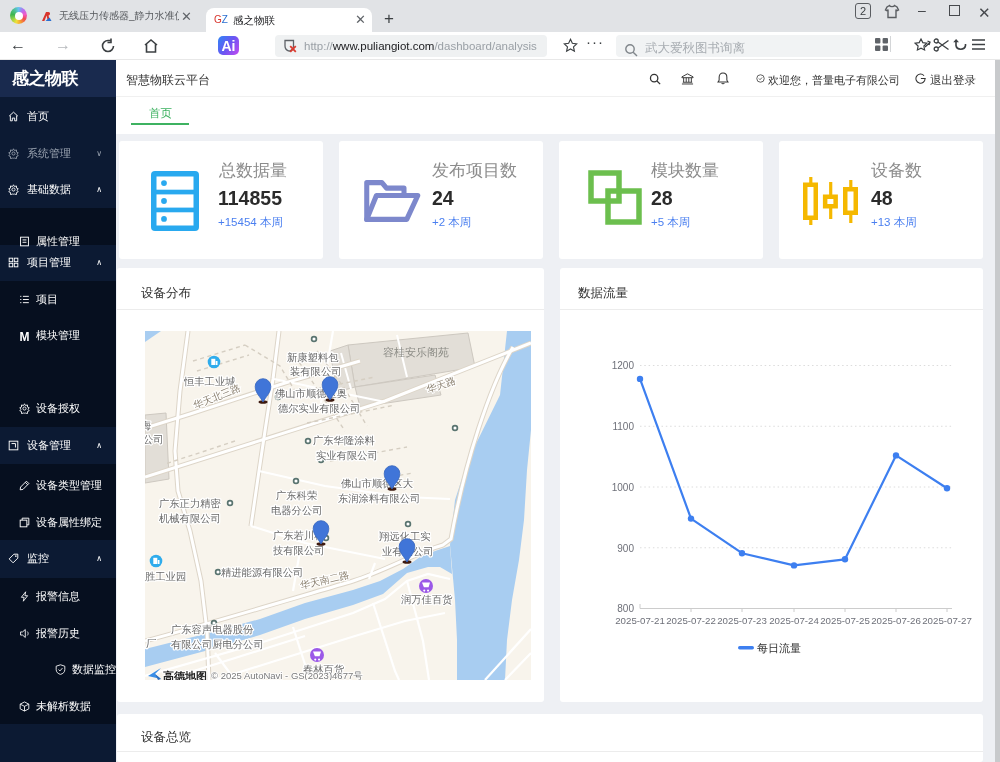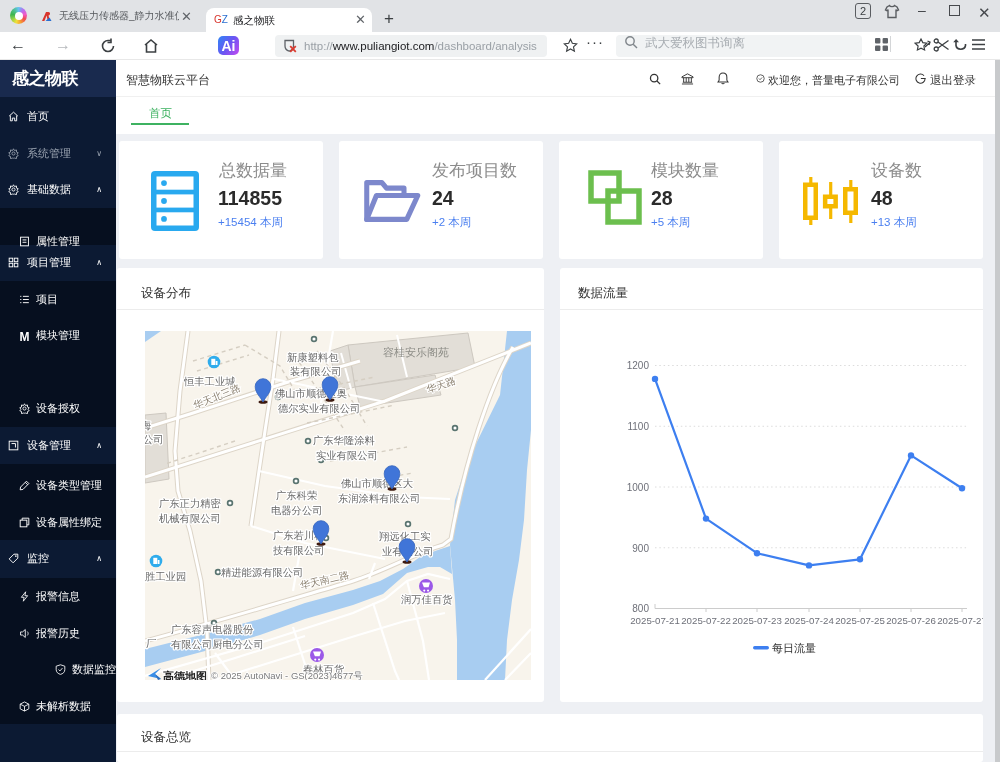--- a/index.html
+++ b/index.html
@@ -21,21 +21,21 @@
 .winctl { color:#46494d; font-size:14px; }
 
 
 .navbtn { top:36px; color:#3c4043; font-size:15px; }
 .aibtn { left:218px; top:36px; width:21px; height:19px; border-radius:5px;
   background:linear-gradient(125deg,#2f86f6,#6a55f2,#c44af0); color:#fff; font-size:14px; font-weight:bold;
   display:flex; align-items:center; justify-content:center; }
 .urlpill { left:275px; top:35px; width:272px; height:22px; background:#eff1f2; border-radius:4px; display:flex; align-items:center; }
 .urltxt { font-size:11.5px; color:#9aa0a6; white-space:nowrap; }
 .urltxt b { color:#202124; font-weight:normal; }
-.searchpill { left:616px; top:35px; width:246px; height:22px; background:#f1f3f4; border-radius:4px; display:flex; align-items:flex-start; }
+.searchpill { left:616px; top:35px; width:246px; height:22px; background:#f1f3f4; border-radius:4px; display:flex; align-items:flex-end; }
 
 
 #sidebar { left:0; top:60px; width:116px; height:702px; background:#0c1a33; }
 #logo { left:0; top:60px; width:116px; height:37px; background:#192a4e; color:#fff; font-weight:bold;
   font-size:17px; display:flex; align-items:center; padding-left:12px; letter-spacing:-0.5px; }
 .mi { position:absolute; left:0; width:116px; height:36.5px; display:flex; align-items:center; color:#fff; font-size:11px; }
 .mi .ic { width:11px; height:11px; margin-left:8px; margin-right:8px; flex:0 0 auto; }
 .mi.sub .ic { margin-left:19px; margin-right:6px; }
 .mi.dim { color:#9aa3b0; }
 .chev { position:absolute; right:14px; font-size:8px; }
@@ -472,21 +472,21 @@
       <path d="M10,343 L16,348 L13,349 Z" fill="#2c6fc0"></path>
       <text x="18" y="349" font-family="Liberation Sans, sans-serif" font-size="11" font-weight="bold" fill="#222" stroke="#fff" stroke-width="2" paint-order="stroke">高德地图</text>
       <text x="66" y="348" font-family="Liberation Sans, sans-serif" font-size="9.5" fill="#7a7a7a" stroke="#fff" stroke-width="1.5" paint-order="stroke">© 2025 AutoNavi - GS(2023)4677号</text>
     </g>
   </svg>
   </div>
 
   <div class="panel" style="left:560px;top:268px;width:423px;height:434px;"></div>
   <div class="ptitle" style="left:578px;top:285px;">数据流量</div>
   <div class="pdiv" style="left:560px;top:309px;width:423px;"></div>
-  <div id="chart" class="abs" style="left:560px;top:310px;width:423px;height:392px;overflow:hidden;padding-left:15px;">
+  <div id="chart" class="abs" style="left:560px;top:310px;width:423px;height:392px;overflow:hidden;">
   <svg width="423" height="392" viewBox="0 0 423 392" style="display:block;">
     <g stroke="#dcdcdc" stroke-width="1" stroke-dasharray="1.5 2.8">
       <path d="M80,55.5 L392,55.5"></path>
       <path d="M80,116.25 L392,116.25"></path>
       <path d="M80,177 L392,177"></path>
       <path d="M80,237.75 L392,237.75"></path>
     </g>
     <path d="M80,298.5 L392,298.5" stroke="#ccc" stroke-width="1"></path>
     <g stroke="#ccc" stroke-width="1">
       <path d="M80,298.5 L80,294"></path>

